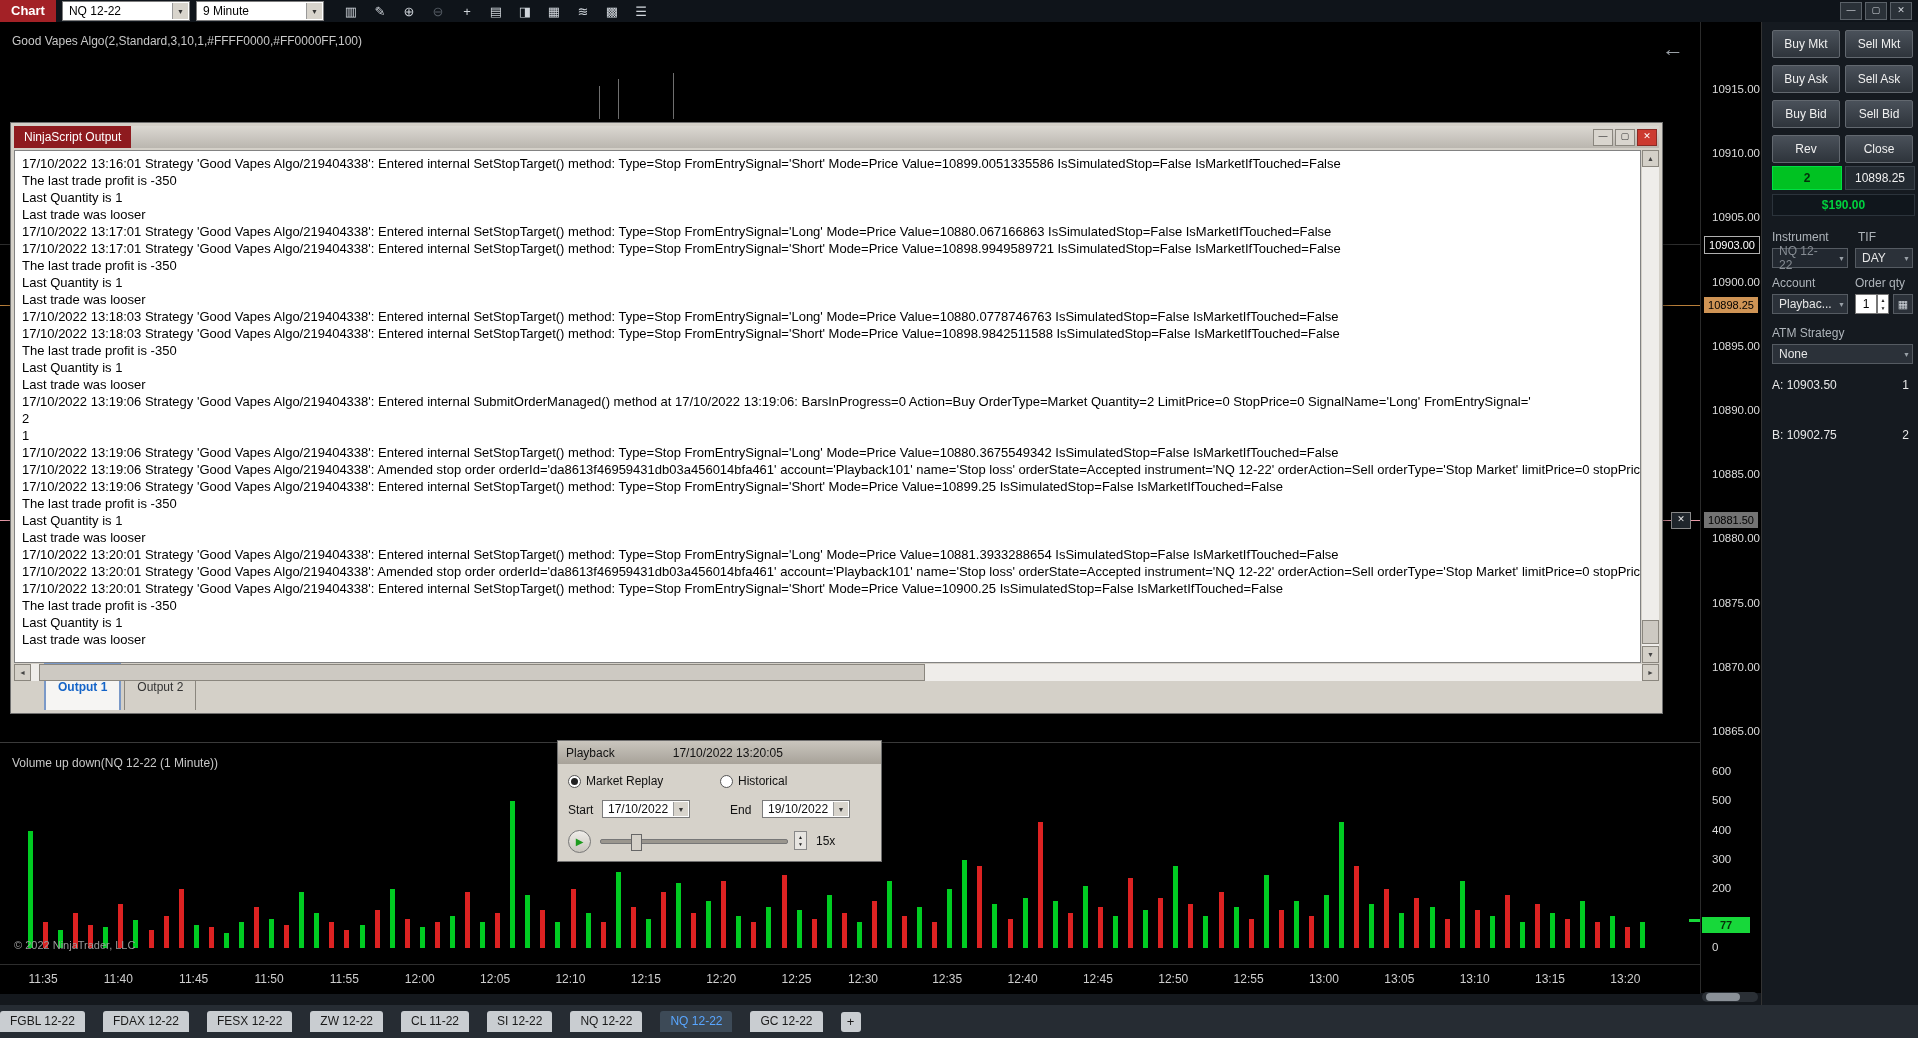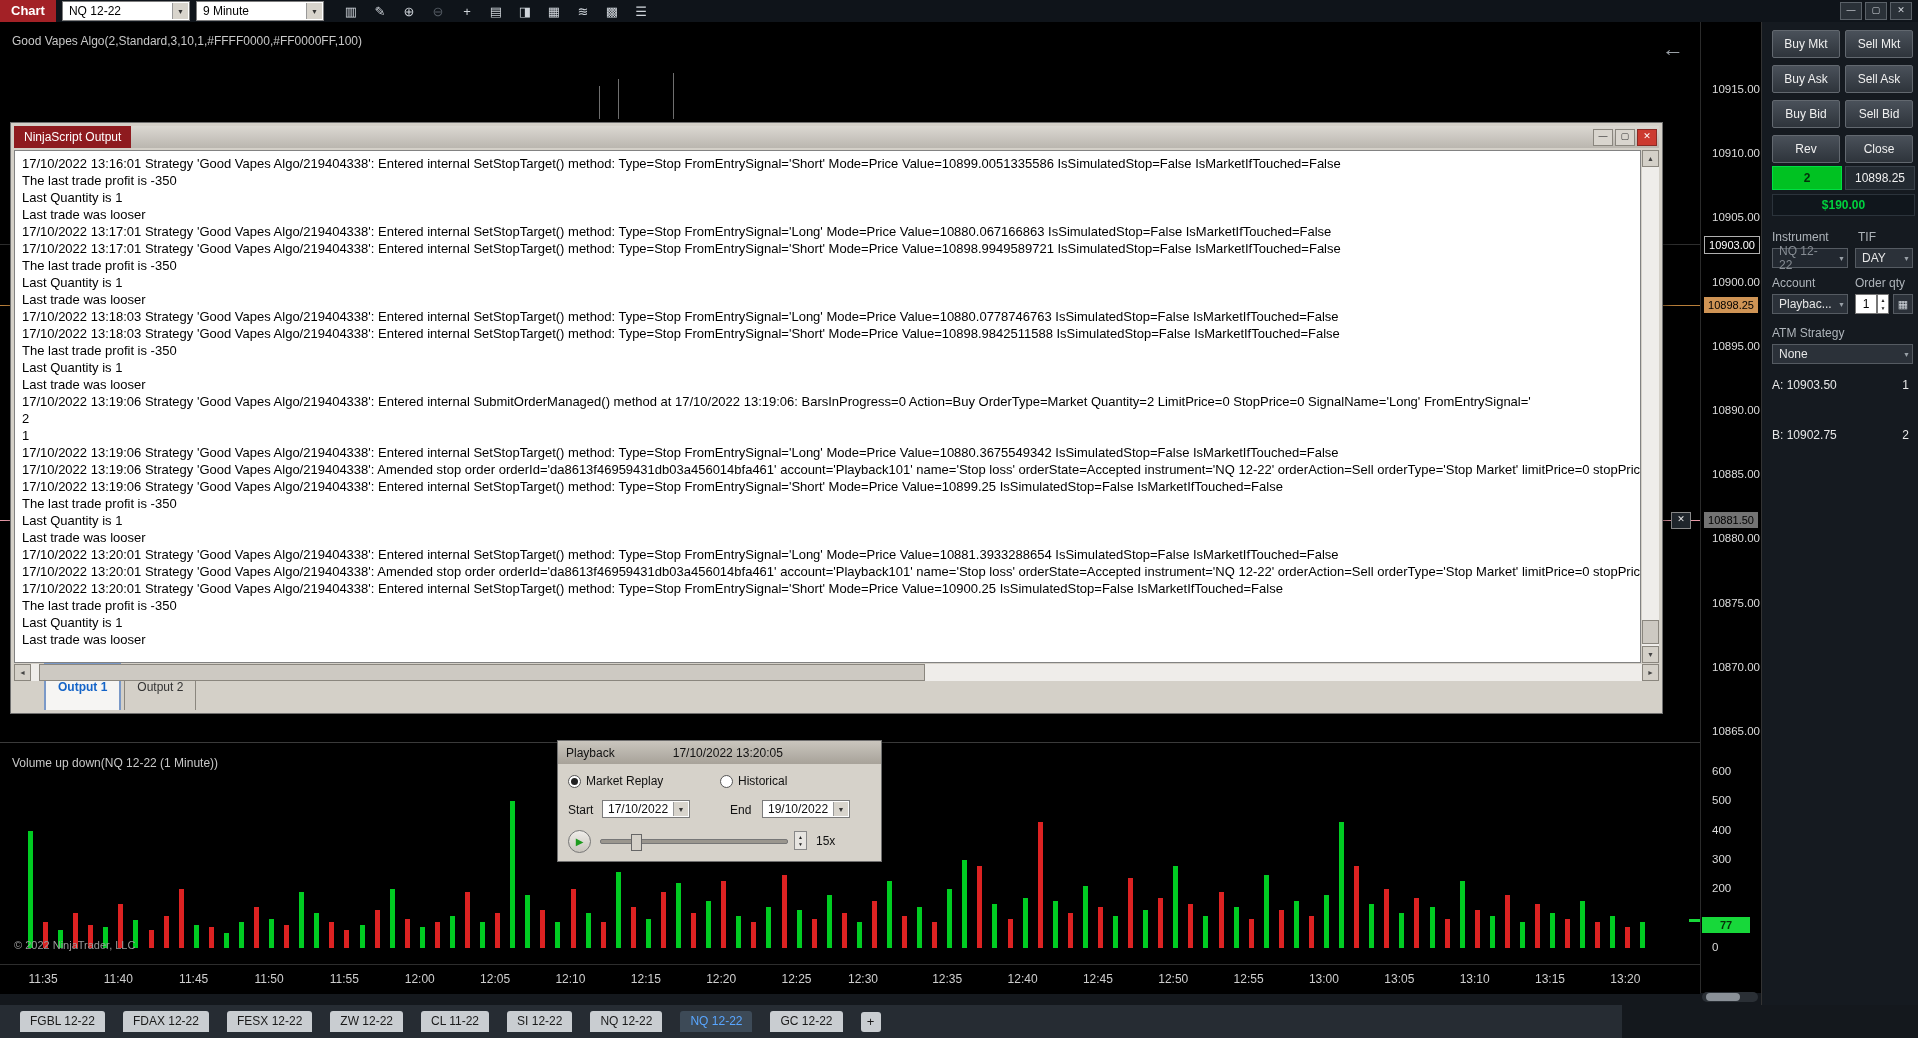--- a/index.html
+++ b/index.html
@@ -95,21 +95,21 @@
   .pb-lab{position:absolute;}
   .pb-select{position:absolute;width:88px;height:18px;background:#fff;border:1px solid #7a7a7a;display:flex;align-items:center;padding-left:5px;box-sizing:border-box;}
   .pb-select .dd{position:absolute;right:1px;top:1px;bottom:1px;width:14px;background:#d8d4cc;border-left:1px solid #999;display:flex;align-items:center;justify-content:center;font-size:7px;color:#333;}
   .pb-play{position:absolute;left:10px;top:66px;width:21px;height:21px;border-radius:50%;background:linear-gradient(#efede9,#c9c5bd);border:1px solid #777;color:#1d9b1d;font-size:10px;display:flex;align-items:center;justify-content:center;}
   .pb-slider{position:absolute;left:42px;top:75px;width:186px;height:3px;background:#9a968e;border:1px solid #777;border-radius:2px;}
   .pb-handle{position:absolute;left:30px;top:-6px;width:9px;height:15px;background:#d4d0c8;border:1px solid #666;}
   .pb-spin{position:absolute;left:236px;top:67px;width:13px;height:19px;background:#e7e5e1;border:1px solid #888;display:flex;flex-direction:column;align-items:center;justify-content:space-between;font-size:5px;color:#222;padding:2px 0;box-sizing:border-box;}
   .pb-speed{position:absolute;left:258px;top:70px;}
 
   
-  #bottom-bar{position:absolute;left:0;top:1005px;width:1622px;height:33px;background:#262c33;display:flex;align-items:center;padding-left:20px;box-sizing:border-box;gap:18px;z-index:20;}
+  #bottom-bar{position:absolute;left:0;top:1005px;width:1918px;height:33px;background:#262c33;display:flex;align-items:center;box-sizing:border-box;gap:18px;z-index:20;}
   .bt-tab{background:#c9cdd1;color:#1a1a1a;font-size:12px;padding:0 10px;height:21px;line-height:21px;border-radius:3px 3px 0 0;}
   .bt-tab.active{background:#3d4a57;color:#58a6ff;}
   .bt-add{background:#c9cdd1;color:#1a1a1a;font-size:13px;width:20px;height:20px;line-height:20px;text-align:center;border-radius:3px;}
 </style>
 </head>
 <body>
 
 <div id="root">
 
   <div id="toolbar">

